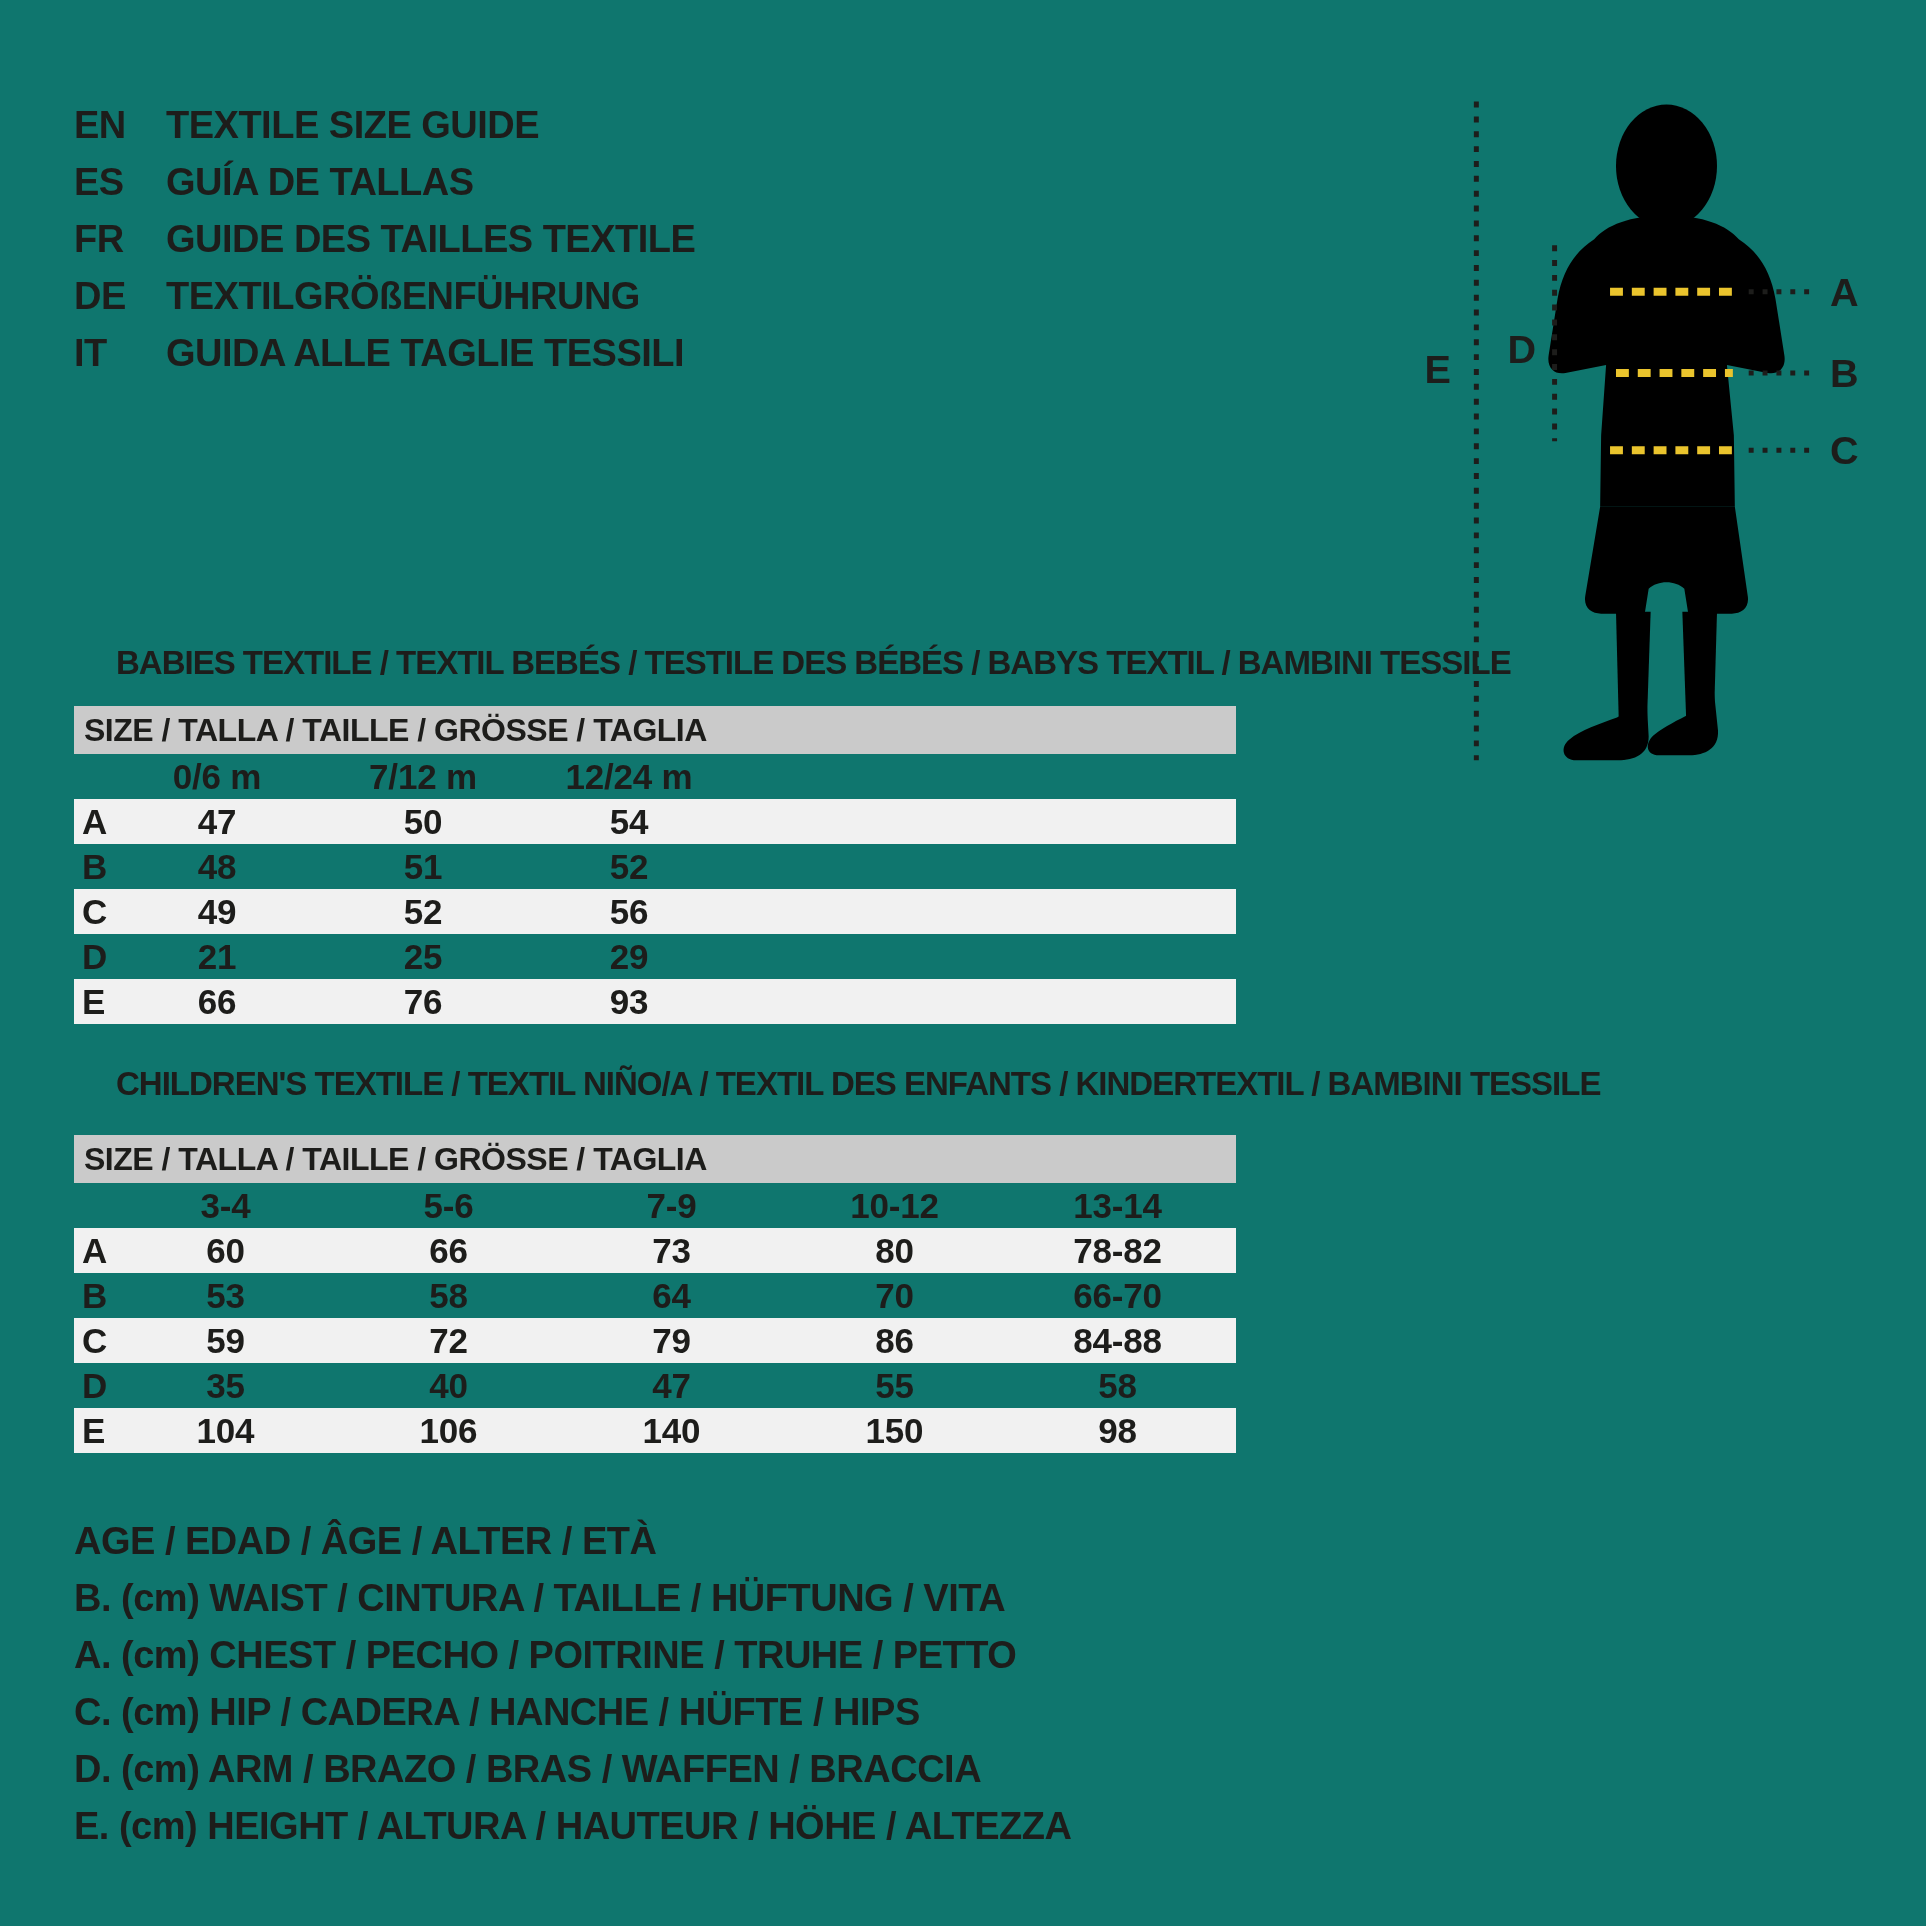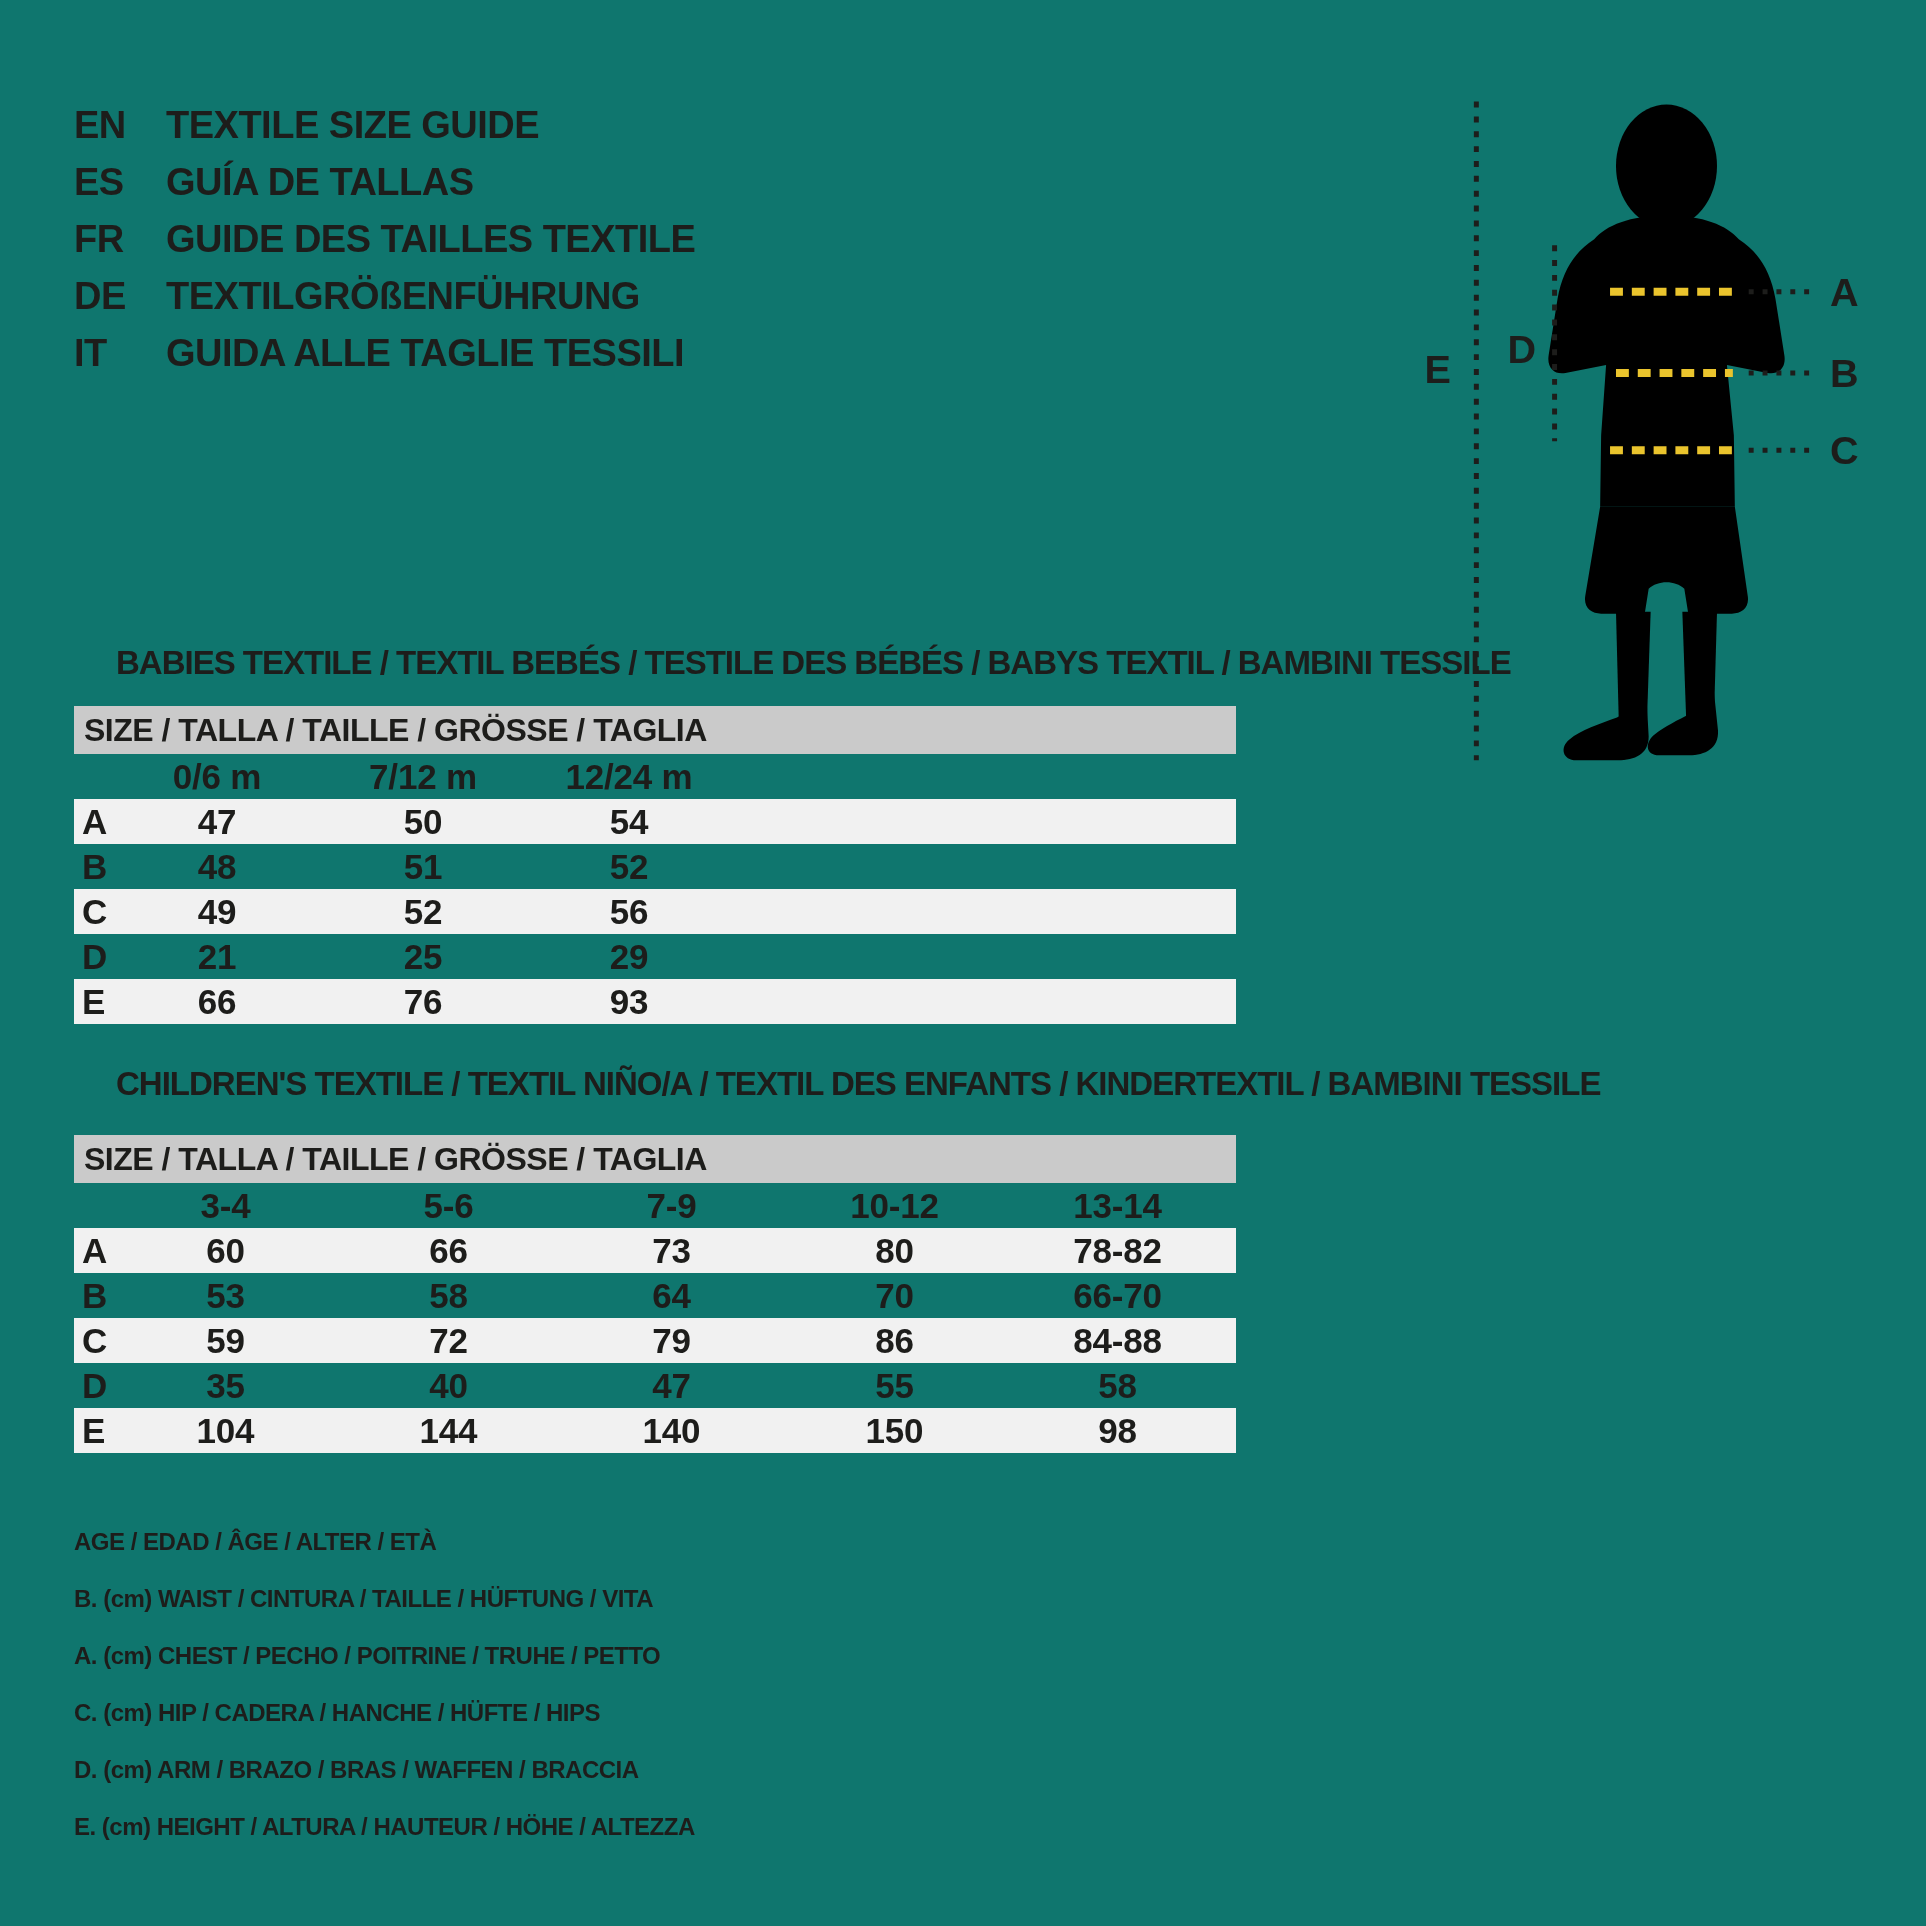--- a/index.html
+++ b/index.html
@@ -26,21 +26,21 @@
             font-size:32px;font-weight:700;letter-spacing:-0.5px;padding-left:10px;box-sizing:border-box;}
   .trow{display:grid;height:45px;align-items:center;}
   .babies-table .trow{grid-template-columns:40px repeat(3,206px) 1fr;}
   .children-table .trow{grid-template-columns:40px repeat(5,223px) 1fr;}
   .trow.stripe{background:var(--stripe,#f1f1f1);}
   .cell{font-size:35px;font-weight:700;text-align:center;letter-spacing:-0.2px;}
   .rlabel{text-align:left;padding-left:8px;}
 
   
   .legend{position:absolute;left:74px;top:1513px;}
-  .legend-line{height:57px;display:flex;align-items:center;font-size:24px;font-weight:700;
+  .legend-line{height:57px;display:flex;align-items:center;font-size:38px;font-weight:700;
                letter-spacing:-0.5px;white-space:nowrap;}
 
   
   .figure{position:absolute;left:1406px;top:59px;width:521px;height:723px;}
   .fig-label{font-size:40px;font-weight:700;fill:var(--ink,#1d1d1b);
              font-family:"Liberation Sans","DejaVu Sans",sans-serif;}
   .dotline{stroke:var(--ink,#1d1d1b);stroke-width:5;stroke-dasharray:6 9;fill:none;}
   .dothoriz{stroke:var(--ink,#1d1d1b);stroke-width:5;stroke-dasharray:5 9;fill:none;}
   .yellowline{stroke:var(--yellow,#eac42d);stroke-width:8;stroke-dasharray:13 9;fill:none;}
 </style>
@@ -182,21 +182,21 @@
         <div class="cell rlabel">D</div>
         <div class="cell">35</div>
         <div class="cell">40</div>
         <div class="cell">47</div>
         <div class="cell">55</div>
         <div class="cell">58</div>
       </div>
       <div class="trow stripe">
         <div class="cell rlabel">E</div>
         <div class="cell">104</div>
-        <div class="cell">144</div>
+        <div class="cell">106</div>
         <div class="cell">140</div>
         <div class="cell">150</div>
         <div class="cell">98</div>
       </div>
     </div>
 
   <div class="legend">
       <div class="legend-line">AGE / EDAD / ÂGE / ALTER / ETÀ</div>
       <div class="legend-line">B. (cm) WAIST / CINTURA / TAILLE / HÜFTUNG / VITA</div>
       <div class="legend-line">A. (cm) CHEST / PECHO / POITRINE / TRUHE / PETTO</div>

